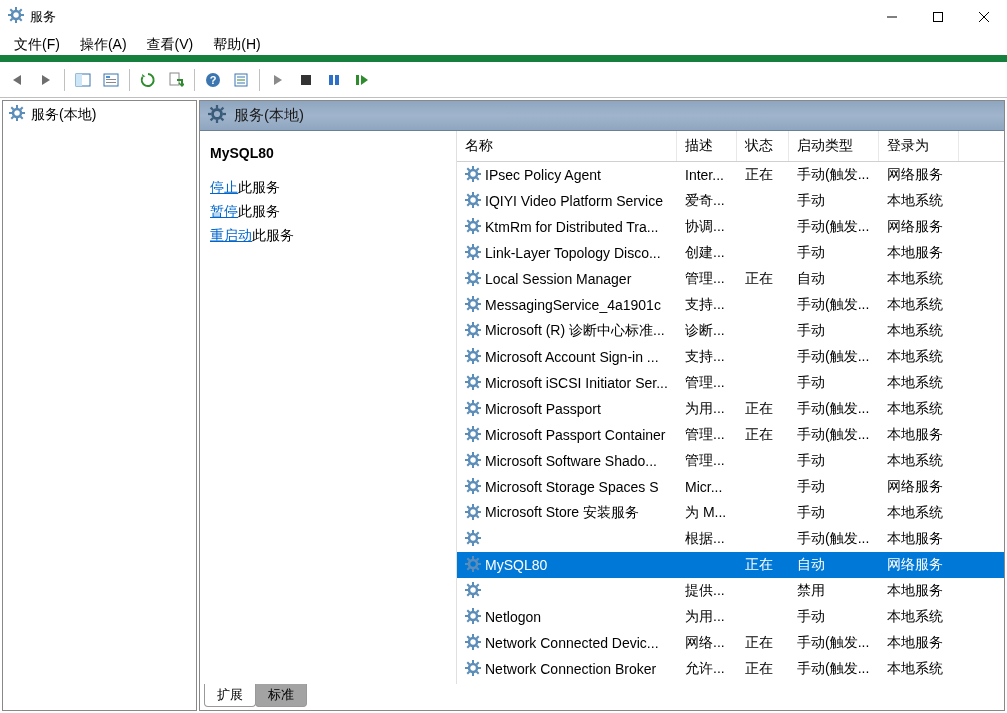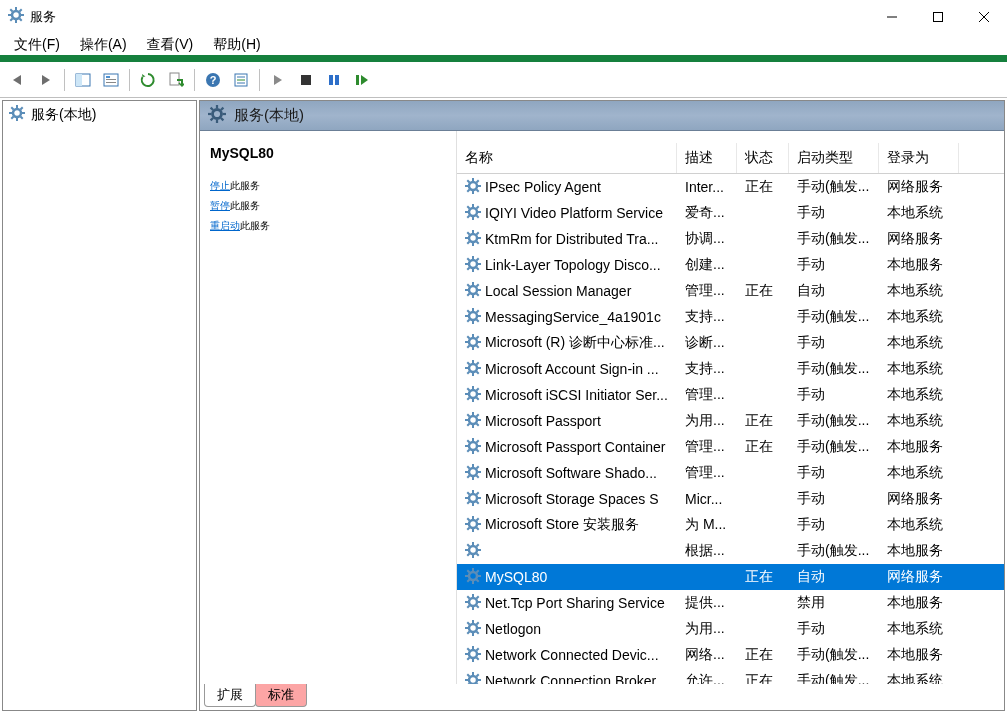--- a/index.html
+++ b/index.html
@@ -26,40 +26,40 @@
 
 .right-pane { flex: 1; border: 1px solid #888; margin: 2px 2px 2px 1px; display: flex; flex-direction: column; overflow: hidden; }
 
 .pane-header { height: 30px; background: linear-gradient(to bottom, #8fa6c0 0%, #a0b4cc 50%, #8fa6c0 100%); display: flex; align-items: center; padding: 0 8px; border-bottom: 1px solid #6b7f96; }
 .pane-header .gear-lg { margin-right: 8px; }
 .pane-header .label { font-size: 15px; color: #1a1a1a; }
 
 .detail-row { display: flex; flex: 1; overflow: hidden; gap: 16px; }
 .detail-left { width: 240px; padding: 14px 10px; font-size: 14px; }
 .detail-left .svc-name { font-weight: 700; margin-bottom: 18px; }
-.detail-left .action-line { margin-bottom: 6px; font-size: 10px; }
+.detail-left .action-line { margin-bottom: 6px; font-size: 14px; }
 .detail-left .action-line a { color: #0066cc; text-decoration: underline; cursor: pointer; }
 
 .list-wrap { flex: 1; border-left: 1px solid #e0e0e0; overflow: hidden; position: relative; }
 .list-scroll { height: 100%; overflow-y: scroll; }
-.list-head { display: flex; border-bottom: 1px solid #d0d0d0; position: sticky; top: 0; background: #fff; margin-top: 12px; }
+.list-head { display: flex; border-bottom: 1px solid #d0d0d0; position: sticky; top: 0; background: #fff; }
 .list-head .col, .list-row .col { padding: 6px 8px; font-size: 14px; white-space: nowrap; overflow: hidden; text-overflow: ellipsis; }
 .list-head .col { border-right: 1px solid #e8e8e8; cursor: pointer; font-weight: 400; }
 .col-name { width: 220px; display: flex; align-items: center; gap: 4px; }
 .col-desc { width: 60px; }
 .col-status { width: 52px; }
 .col-startup { width: 90px; }
 .col-logon { width: 80px; }
 .list-body { }
 .list-row { display: flex; align-items: center; height: 26px; }
 .list-row.selected { background: #0078d7; color: #fff; }
 
 .tabs { height: 26px; display: flex; align-items: flex-start; padding-left: 4px; }
 .tab { padding: 2px 12px; border: 1px solid #999; border-top: none; border-radius: 0 0 4px 4px; margin-right: -1px; font-size: 13px; background: #fff; cursor: pointer; }
-.tab:not(.active) { background: #fca5a5; }
+.tab:not(.active) { background: #a3a3a3; }
 .tab.active { font-weight: 400; }
 
 
 .gear-svg { width: 16px; height: 16px; }
 .gear-svg-lg { width: 18px; height: 18px; }
 </style>
 </head>
 <body>
 
 <div class="title-bar">
@@ -606,21 +606,20 @@
                         <line x1="8" y1="0" x2="8" y2="3"></line>
                         <line x1="8" y1="13" x2="8" y2="16"></line>
                         <line x1="0" y1="8" x2="3" y2="8"></line>
                         <line x1="13" y1="8" x2="16" y2="8"></line>
                         <line x1="2.3" y1="2.3" x2="4.5" y2="4.5"></line>
                         <line x1="11.5" y1="11.5" x2="13.7" y2="13.7"></line>
                         <line x1="2.3" y1="13.7" x2="4.5" y2="11.5"></line>
                         <line x1="11.5" y1="4.5" x2="13.7" y2="2.3"></line>
                       </g>
                     </svg></span>
-                  <span>Net.Tcp Port Sharing Service</span>
                 </div>
                 <div class="col col-desc">提供...</div>
                 <div class="col col-status"></div>
                 <div class="col col-startup">禁用</div>
                 <div class="col col-logon">本地服务</div>
               </div>
               <div class="list-row">
                 <div class="col col-name">
                   <span><svg class="gear-svg" viewBox="0 0 16 16">
                       <circle cx="8" cy="8" r="4" fill="none" stroke="#5b8db8" stroke-width="2.5"></circle>

